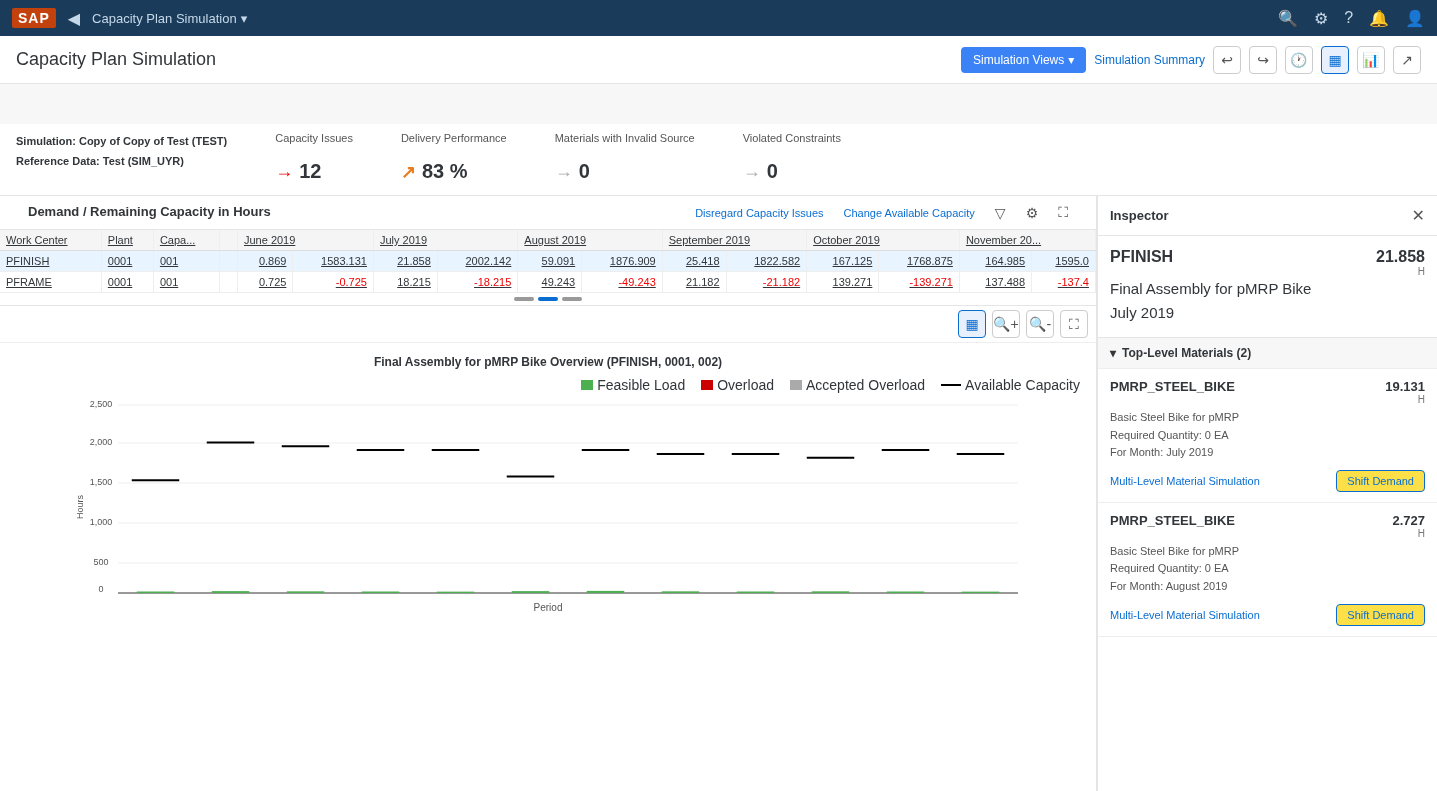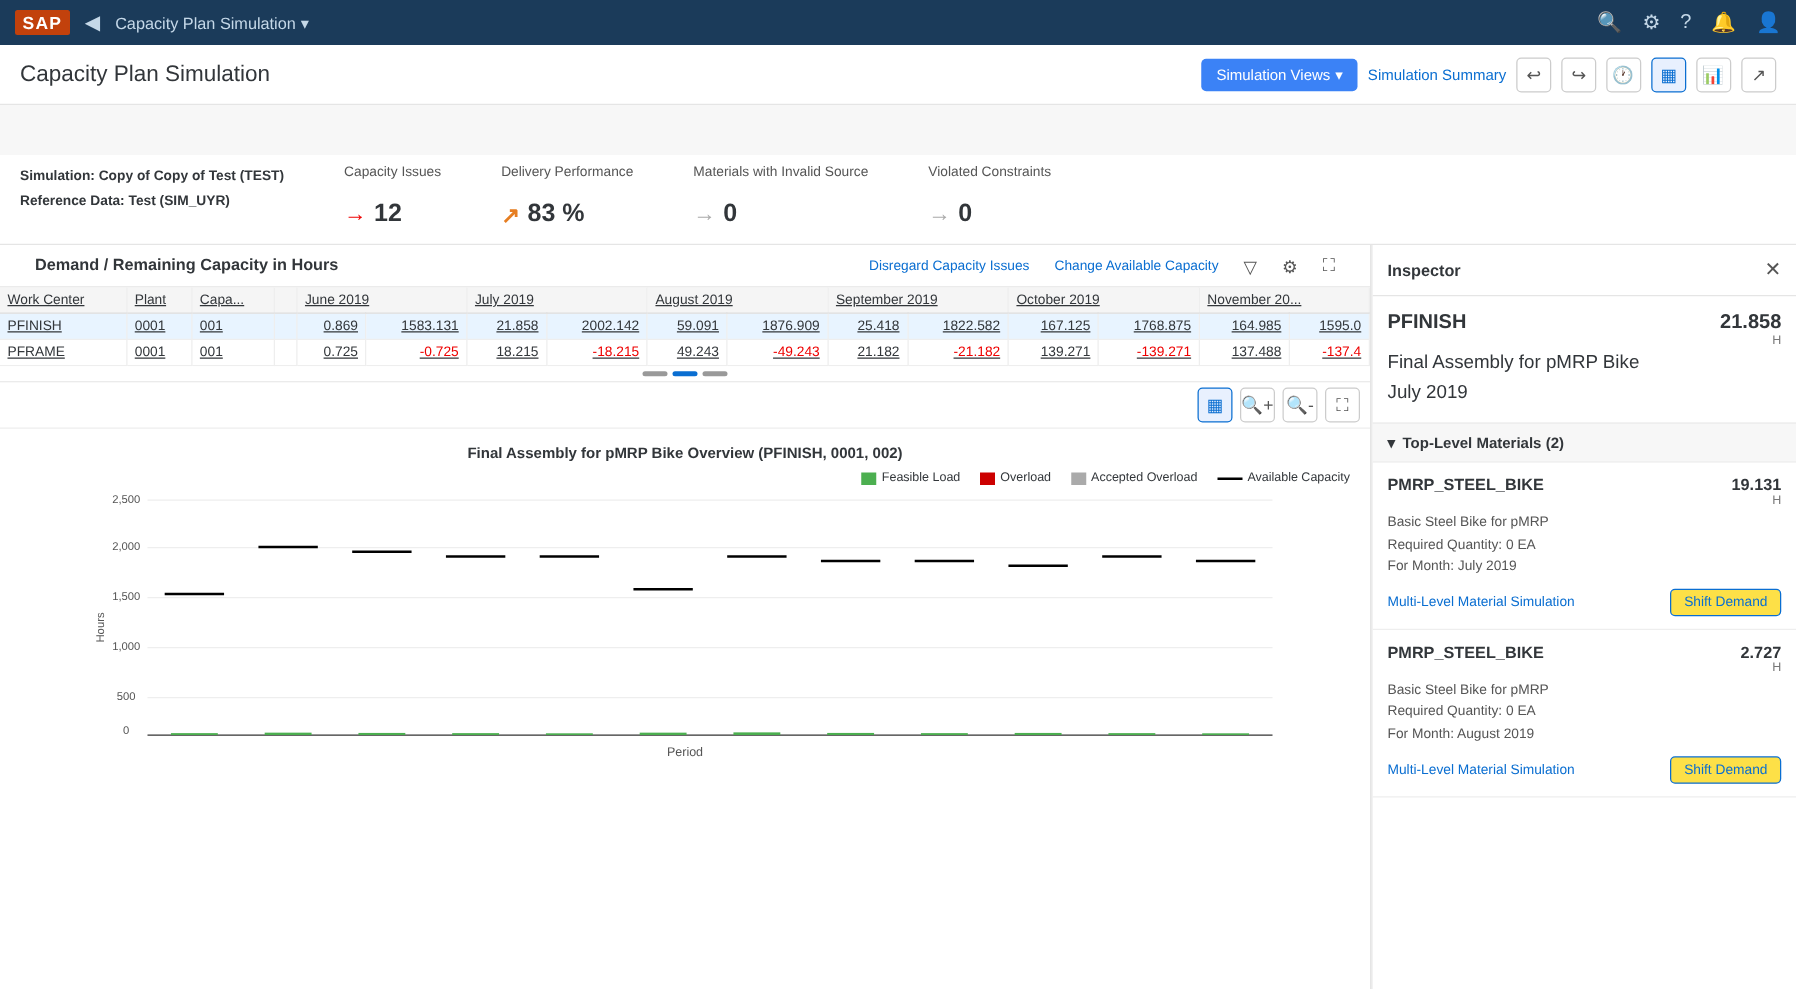--- a/index.html
+++ b/index.html
@@ -249,21 +249,21 @@
     .chart-title {
       text-align: center;
       font-size: 12px;
       font-weight: 600;
       margin-bottom: 8px;
     }
     .chart-legend {
       display: flex;
       gap: 16px;
       justify-content: flex-end;
-      font-size: 10px;
+      font-size: 14px;
       margin-bottom: 4px;
       padding-right: 8px;
       align-items: flex-end;
     }
     .legend-item { display: flex; align-items: center; gap: 4px; }
     .legend-box { width: 12px; height: 10px; }
     .legend-line { width: 20px; height: 2px; background: black; }
 
     
     .inspector-panel {

